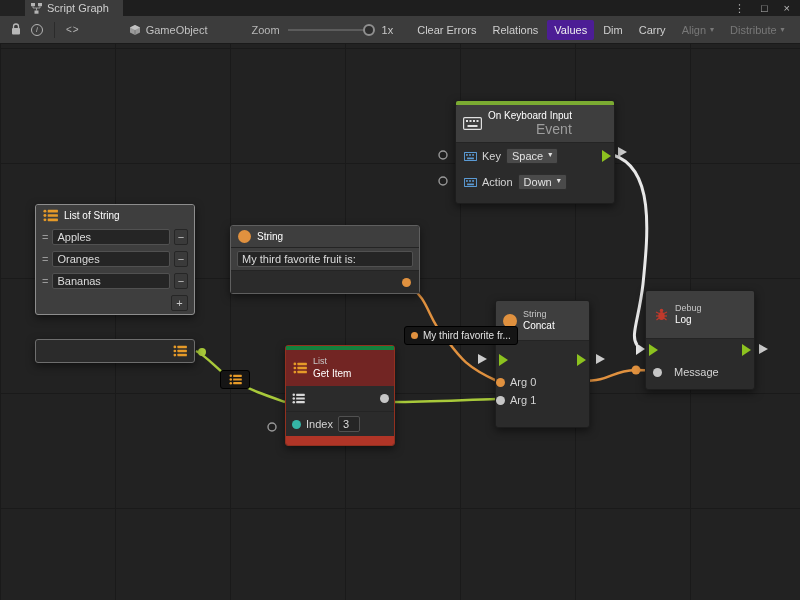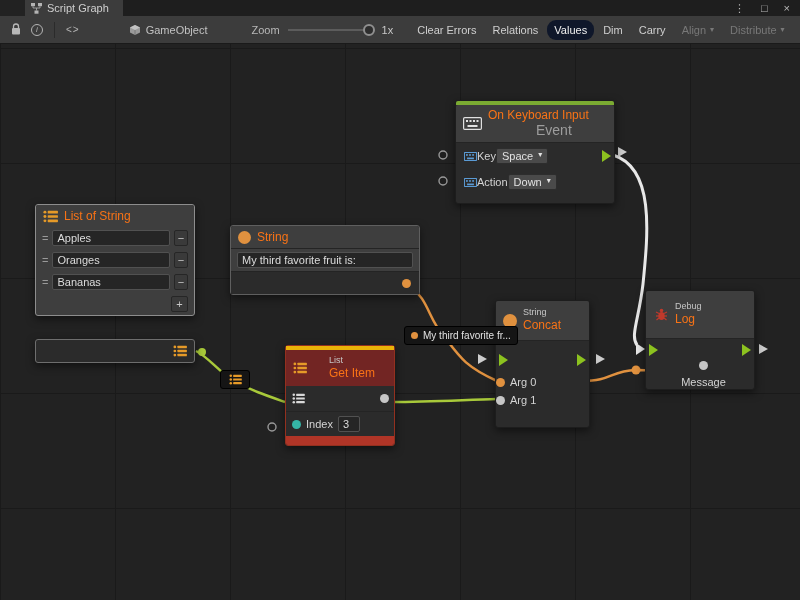--- a/index.html
+++ b/index.html
@@ -19,38 +19,38 @@
   .divider { width:1px; height:16px; background:#2b2b2b; margin:0 6px; }
   .info-i { width:12px; height:12px; border:1px solid #b4b4b4; border-radius:50%; color:#b4b4b4; font-size:8px; display:flex; align-items:center; justify-content:center; font-style:italic; }
   .code-ico { color:#b4b4b4; font-size:10px; letter-spacing:1px; }
   .go-group { display:flex; align-items:flex-start; gap:5px; margin-left:44px; color:#c2c2c2; }
   .zoom-label { margin-left:44px; color:#b8b8b8; }
   .slider { position:relative; width:84px; height:2px; background:#5c5c5c; margin:0 10px 0 8px; }
   .slider-handle { position:absolute; right:-3px; top:-5px; width:12px; height:12px; border-radius:50%; background:#2d2d2d; border:2px solid #8f8f8f; }
   .zoom-val { color:#c8c8c8; margin-right:8px; }
   .tb-buttons { display:flex; align-items:center; margin-left:8px; }
   .tb-btn { padding:4px 7px; color:#cfcfcf; border-radius:2px; margin:0 1px; display:flex; gap:4px; align-items:center; }
-  .tb-btn.active { background:#0f172a; color:#efefef;border-radius:9px; }
+  .tb-btn.active { background:#4c1d95; color:#efefef; }
   .tb-btn.disabled { color:#787878; }
   .caret { font-size:8px; }
 
   
   .canvas { position:absolute; top:44px; left:0; width:800px; height:556px; overflow:hidden;
     background-color:#222222;
     background-image:
       linear-gradient(to right,#1a1a1a 1px, transparent 1px),
       linear-gradient(to bottom,#1a1a1a 1px, transparent 1px);
     background-size:115px 115px;
     background-position:0 4px; }
   .wires { position:absolute; top:0; left:0; z-index:1; }
 
   
   .node { position:absolute; z-index:2; border-radius:3px; box-shadow:0 3px 9px rgba(0,0,0,.5); font-size:11px; color:#d4d4d4; background:#2b2b2b; border:1px solid #1d1d1d; }
   .header { display:flex; align-items:center; gap:6px; background:#3e3e3e; padding:4px 7px; border-bottom:1px solid #242424; border-radius:2px 2px 0 0; }
-  .n-title { font-size:12px; color:#f97316; }
+  .n-title { font-size:10px; color:#ffffff; }
   .n-sub { font-size:14px; color:#9d9d9d;padding-left:48px; }
   .n-cat { font-size:9px; color:#c6c6c6; }
   .hcol { display:flex; flex-direction:column; gap:1px; line-height:1.1; }
 
   .tfield { background:#252525; border:1px solid #515151; border-radius:2px; color:#dcdcdc; font-size:11px; height:16px; padding:0 4px; width:100%; font-family:inherit; }
   .btn-sq { width:17px; height:16px; background:#3a3a3a; border:1px solid #262626; border-radius:2px; color:#c8c8c8; font-size:11px; line-height:13px; text-align:center; }
   .dropdown { display:inline-flex; align-items:flex-start; gap:5px; background:#4a4a4a; border:1px solid #2d2d2d; border-radius:2px; padding:1px 5px; color:#e2e2e2; }
   .dot { width:9px; height:9px; border-radius:50%; flex:0 0 auto; }
   .dot-orange { background:#e0913f; }
   .dot-gray { background:#c6c6c6; }
@@ -65,42 +65,42 @@
   .plus-row { display:flex; justify-content:flex-end; height:22px; padding:0 6px; align-items:center; }
   .list-ports { left:35px; top:295px; width:160px; height:24px; display:flex; align-items:center; background:#2b2b2b; border:1px solid #6e6e6e; }
 
   
   .string-node { left:230px; top:181px; width:190px; border:1px solid #5f5f5f; }
   .string-node .fieldrow { padding:3px 6px; background:#3e3e3e; }
   .string-node .ports { position:relative; height:23px; background:#2b2b2b; border-top:1px solid #242424; }
 
   
   .getitem-node { left:285px; top:301px; width:110px; border:1px solid #93301f; }
-  .gi-header { border-top:4px solid #eab308; background:#722523; display:flex; align-items:center; gap:22px; padding:3px 7px; height:40px; }
+  .gi-header { border-top:4px solid #15803d; background:#722523; display:flex; align-items:center; gap:6px; padding:3px 7px; height:40px; }
   .gi-row1 { position:relative; height:26px; border-bottom:1px solid #242424; display:flex; align-items:center; padding-left:6px; }
   .gi-row2 { display:flex; align-items:center; gap:5px; height:24px; padding-left:6px; }
   .gi-red { height:9px; background:#b03527; border-radius:0 0 2px 2px; }
 
   
   .kbd-node { left:455px; top:56px; width:160px; }
   .kbd-accent { height:4px; background:#7bab32; border-radius:2px 2px 0 0; }
   .kbd-node .header { height:38px; }
-  .kbd-row { position:relative; display:flex; align-items:center; height:26px; padding:0 28px 0 8px; }
+  .kbd-row { position:relative; display:flex; align-items:center; gap:5px; height:26px; padding:0 28px 0 8px; }
 
   
   .concat-node { left:495px; top:256px; width:95px; height:128px; }
   .concat-node .header { height:40px; }
   .row-flow { position:relative; height:26px; margin-top:6px; }
   .row-arg { display:flex; align-items:center; gap:5px; height:18px; }
 
   
   .log-node { left:645px; top:246px; width:110px; height:100px; }
   .log-node .header { height:48px; padding:6px 8px; }
   .log-flow { position:relative; height:22px; }
-  .log-msg { display:flex; align-items:center; gap:6px; height:22px; padding-left:7px;flex-direction:column; }
+  .log-msg { display:flex; align-items:center; gap:12px; height:22px; padding-left:7px; }
 
   
   .bubble { position:absolute; z-index:3; background:#151515; border:1px solid #000; border-radius:3px; display:flex; align-items:center; gap:5px; }
   .badge-list { left:220px; top:326px; width:30px; height:19px; justify-content:center; }
   .tip { left:404px; top:282px; height:19px; padding:0 6px; font-size:10px; color:#e2e2e2; }
   .tip .dot { width:7px; height:7px; }
 
   .circle-ico { border-radius:50%; background:#e0913f; flex:0 0 auto; }
 </style>
 </head>

